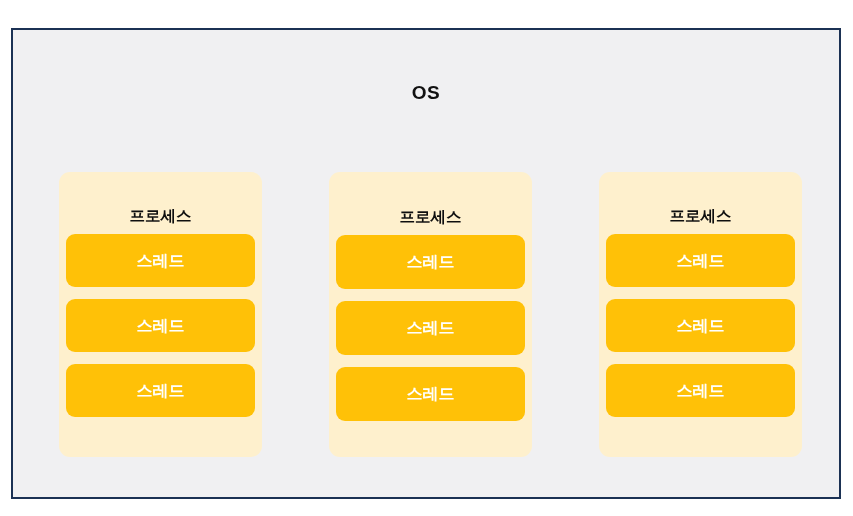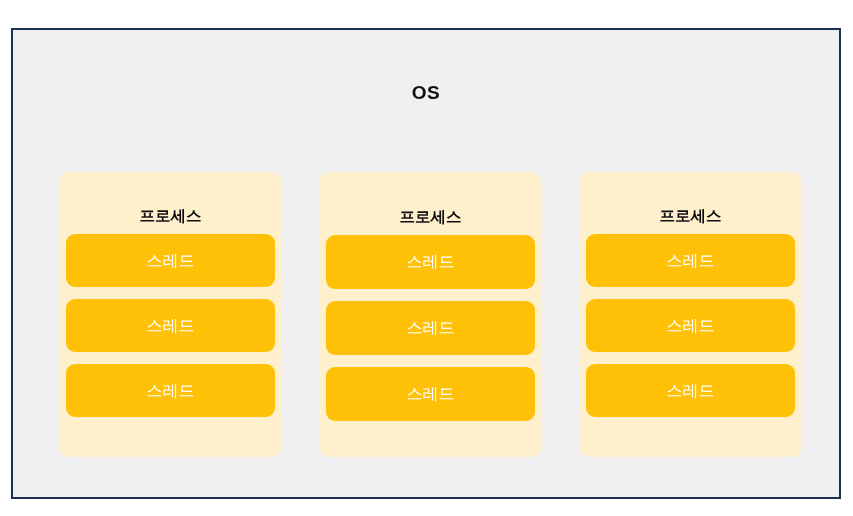--- a/index.html
+++ b/index.html
@@ -47,21 +47,21 @@
     top: 142px;
     width: 743px;
     height: 285px;
     display: flex;
     justify-content: space-between;
     align-items: stretch;
   }
 
   .process-card {
     box-sizing: border-box;
-    width: 223px;
+    width: 203px;
     background: #fef0cd;
     border-radius: 11px;
     padding: 7px 7px 9px 7px;
     display: flex;
     flex-direction: column;
   }
 
   .process-label {
     text-align: center;
     font-size: 15.5px;
@@ -82,21 +82,21 @@
 
   .thread-box {
     height: 53px;
     background: #ffc107;
     border-radius: 9px;
     display: flex;
     align-items: center;
     justify-content: center;
     color: #ffffff;
     font-size: 16px;
-    font-weight: normal;
+    font-weight: bold;
     line-height: 1;
   }
 
   
   .process-card.variant-b .thread-box { height: 54px; }
   .process-card.variant-b .process-label { padding-top: 29px; }
 </style>
 </head>
 <body>
 

